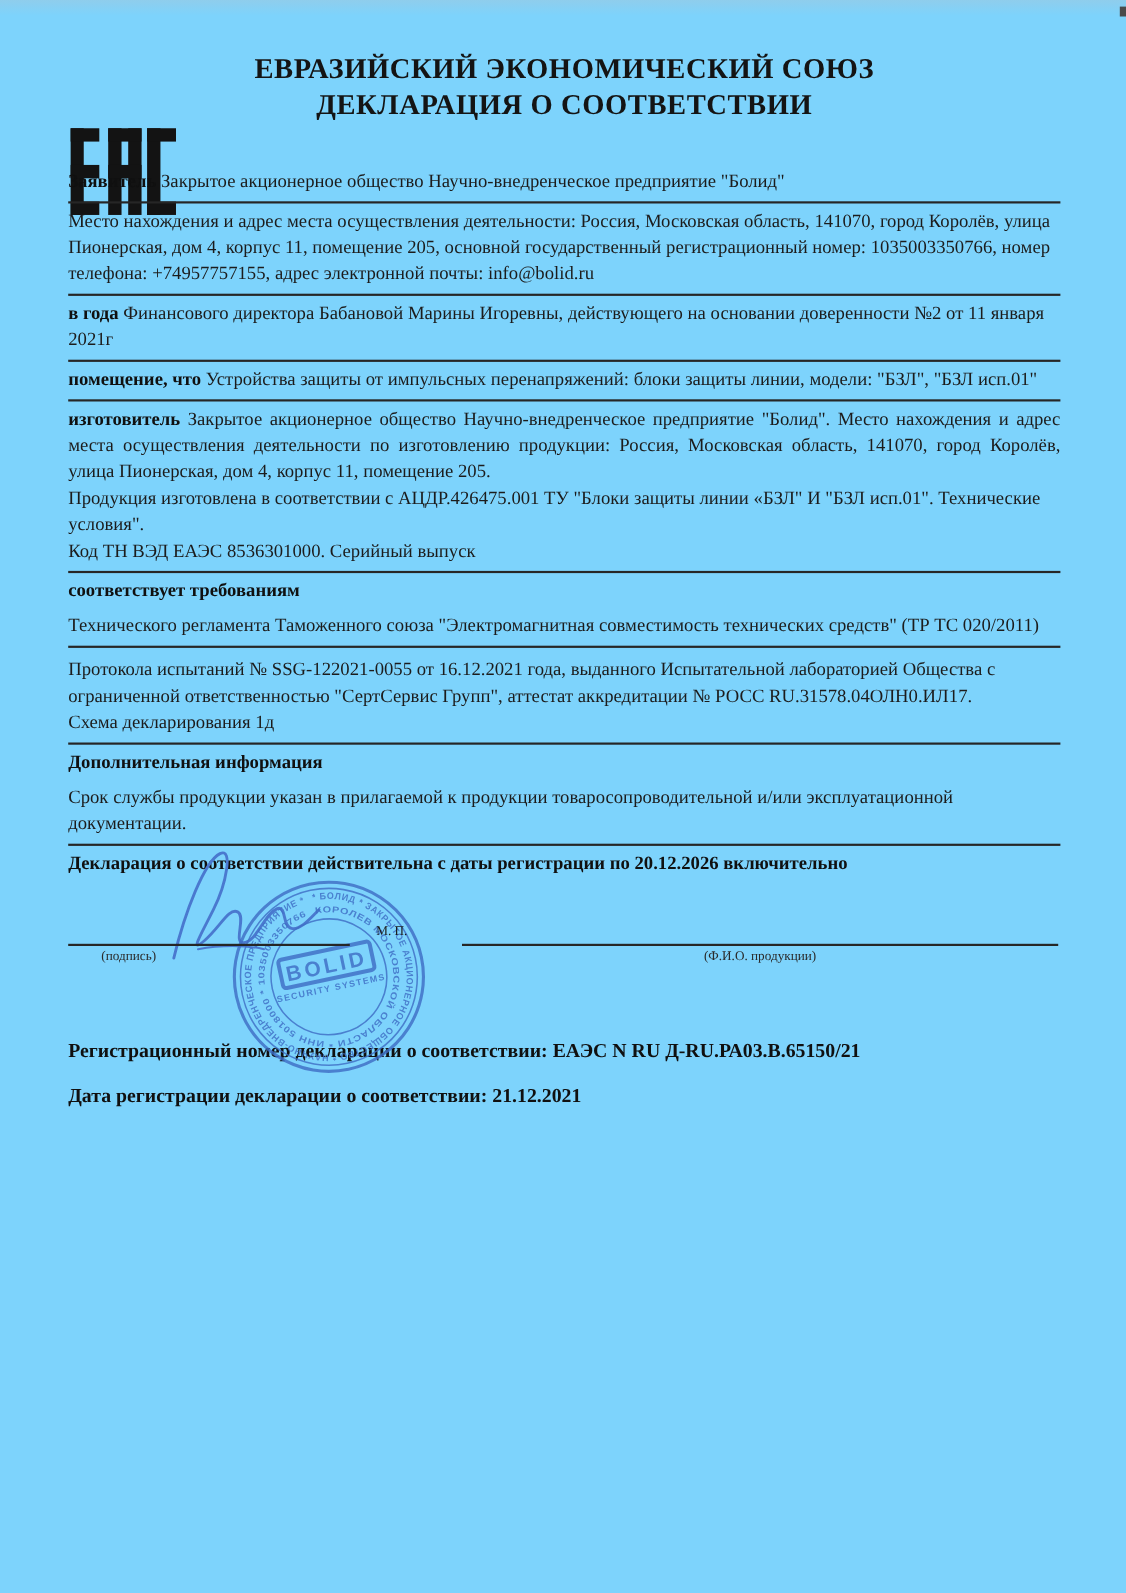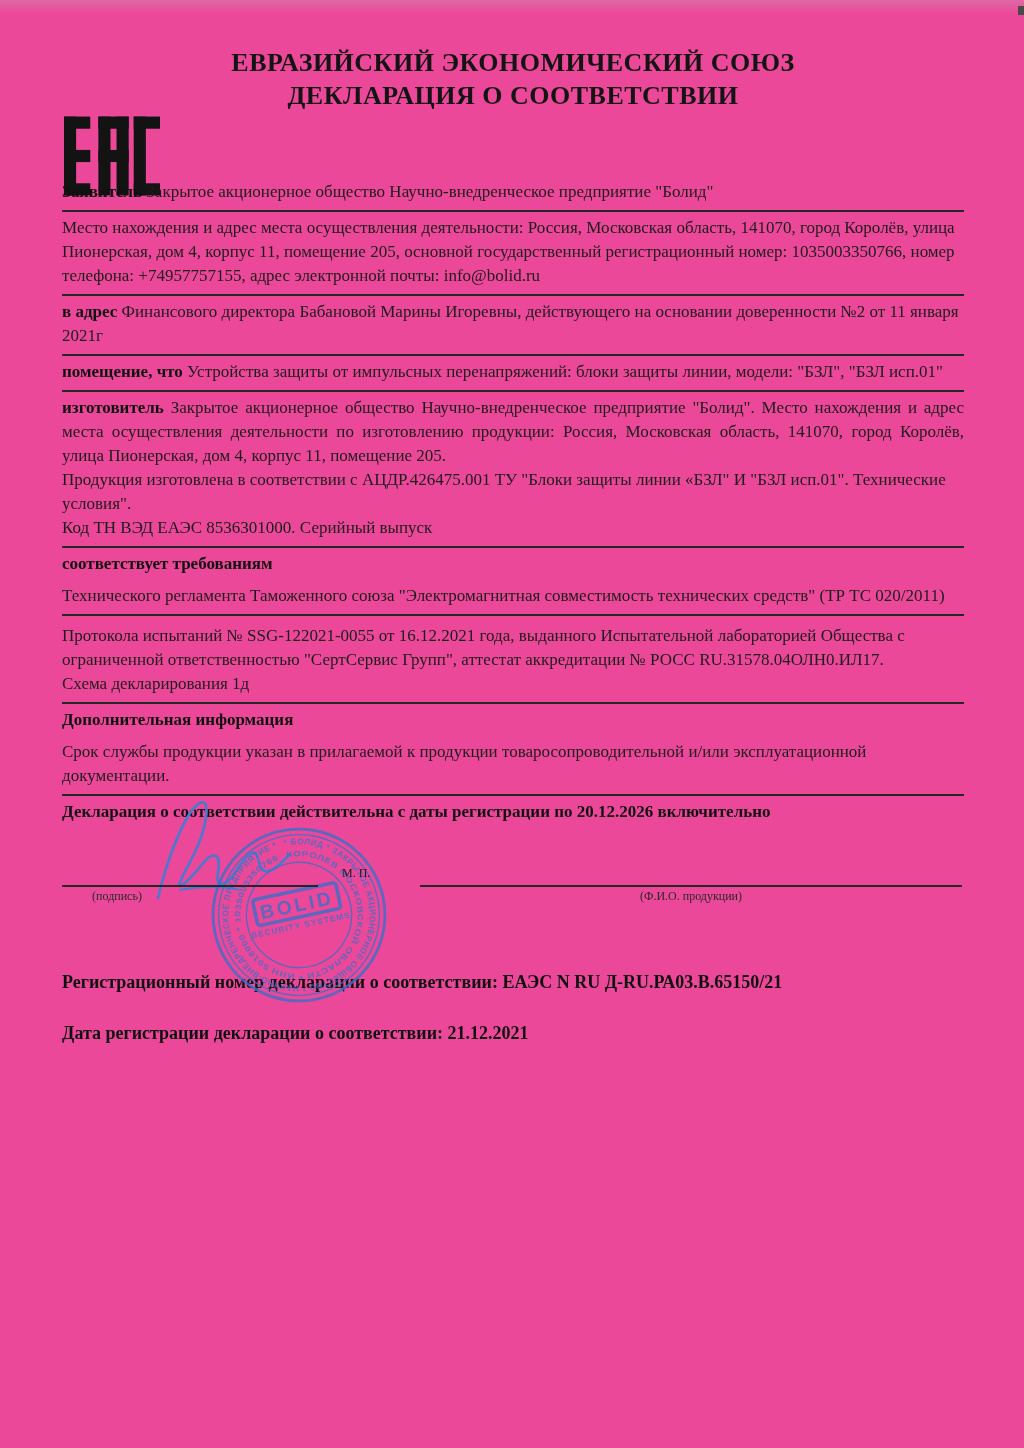--- a/index.html
+++ b/index.html
@@ -1,47 +1,47 @@
 <!DOCTYPE html>
 <html lang="ru"><head>
 <meta charset="utf-8">
 <style>
   html,body{margin:0;padding:0;background:#fff;}
   .page{
-    position:relative;width:1024px;height:1448px;background:#ec4899;
+    position:relative;width:1024px;height:1448px;background:#7dd3fc;
     font-family:"Liberation Serif","DejaVu Serif",serif;color:#1c1c1c;
     overflow:hidden;
   }
   .scan-noise-top{
     position:absolute;top:0;left:0;right:0;height:14px;
     background:linear-gradient(to bottom, rgba(190,190,195,.28), rgba(255,255,255,0));
   }
   .scan-tick{position:absolute;top:6px;right:0;width:6px;height:9px;background:#4a4a4a;}
   .content{position:absolute;left:62px;top:46px;width:902px;}
   .title{margin:0;text-align:center;font-weight:bold;font-size:26px;line-height:33px;letter-spacing:.5px;color:#141414;}
   p{margin:0;font-size:17px;line-height:24px;}
   .b{font-weight:bold;color:#101010;}
   .jp{text-align:justify;}
   hr.rule{border:0;border-top:2px solid #262626;margin:6px 0 4px;}
-  .applicant-row{margin-top:68px;}
+  .applicant-row{margin-top:41px;}
   .gap-top{margin-top:8px;}
   .eac-logo{position:absolute;left:64px;top:116px;width:96px;height:80px;}
   .sig-area{position:relative;height:140px;margin-top:4px;}
   .sig-svg{position:absolute;left:78px;top:-34px;width:170px;height:120px;}
   .stamp{position:absolute;left:146px;top:-4px;width:182px;height:182px;opacity:.82;transform:rotate(-12deg);}
   .mp{position:absolute;left:280px;top:38px;font-size:12px;}
   .sig-line{position:absolute;top:57px;border-top:2px solid #262626;}
   .sig-line.l1{left:0;width:256px;}
   .sig-line.l2{left:358px;width:542px;}
   .sig-caption{position:absolute;top:61px;font-size:12px;line-height:15px;text-align:center;color:#2a2a2a;}
   .cap1{left:0;width:110px;text-align:center;}
   .cap2{left:358px;width:542px;}
   .sig-name{position:absolute;left:358px;top:33px;width:542px;text-align:center;font-size:17px;line-height:22px;}
   .reg{font-size:18px;line-height:24px;font-weight:bold;color:#101010;margin-top:2px;}
-  .reg+.reg{margin-top:27px;}
+  .reg+.reg{margin-top:17px;}
   .stamp text, .sig-svg path{pointer-events:none;}
 </style>
 </head>
 <body>
 
 <div class="page">
   <div class="scan-noise-top"></div>
   <div class="scan-tick"></div>
 
   <svg class="eac-logo" viewBox="0 0 95 78" role="img" aria-label="EAC">
@@ -63,21 +63,21 @@
   <div class="content">
     <h1 class="title">ЕВРАЗИЙСКИЙ ЭКОНОМИЧЕСКИЙ СОЮЗ</h1>
     <h1 class="title">ДЕКЛАРАЦИЯ О СООТВЕТСТВИИ</h1>
 
     <p class="applicant-row"><b class="b">Заявитель</b> <span>Закрытое акционерное общество Научно-внедренческое предприятие "Болид"</span></p>
     <hr class="rule">
 
     <p>Место нахождения и адрес места осуществления деятельности: Россия, Московская область, 141070, город Королёв, улица Пионерская, дом 4, корпус 11, помещение 205, основной государственный регистрационный номер: 1035003350766, номер телефона: +74957757155, адрес электронной почты: info@bolid.ru</p>
     <hr class="rule">
 
-    <p><b class="b">в адрес</b> <span>Финансового директора Бабановой Марины Игоревны, действующего на основании доверенности №2 от 11 января 2021г</span></p>
+    <p><b class="b">в года</b> <span>Финансового директора Бабановой Марины Игоревны, действующего на основании доверенности №2 от 11 января 2021г</span></p>
     <hr class="rule">
 
     <p><b class="b">помещение, что</b> <span>Устройства защиты от импульсных перенапряжений: блоки защиты линии, модели: "БЗЛ", "БЗЛ исп.01"</span></p>
     <hr class="rule">
 
     <p class="jp"><b class="b">изготовитель</b> <span>Закрытое акционерное общество Научно-внедренческое предприятие "Болид". Место нахождения и адрес места осуществления деятельности по изготовлению продукции: Россия, Московская область, 141070, город Королёв, улица Пионерская, дом 4, корпус 11, помещение 205.</span></p>
     <p>Продукция изготовлена в соответствии с АЦДР.426475.001 ТУ "Блоки защиты линии «БЗЛ" И "БЗЛ исп.01". Технические условия".</p>
     <p>Код ТН ВЭД ЕАЭС 8536301000. Серийный выпуск</p>
     <hr class="rule">
 

